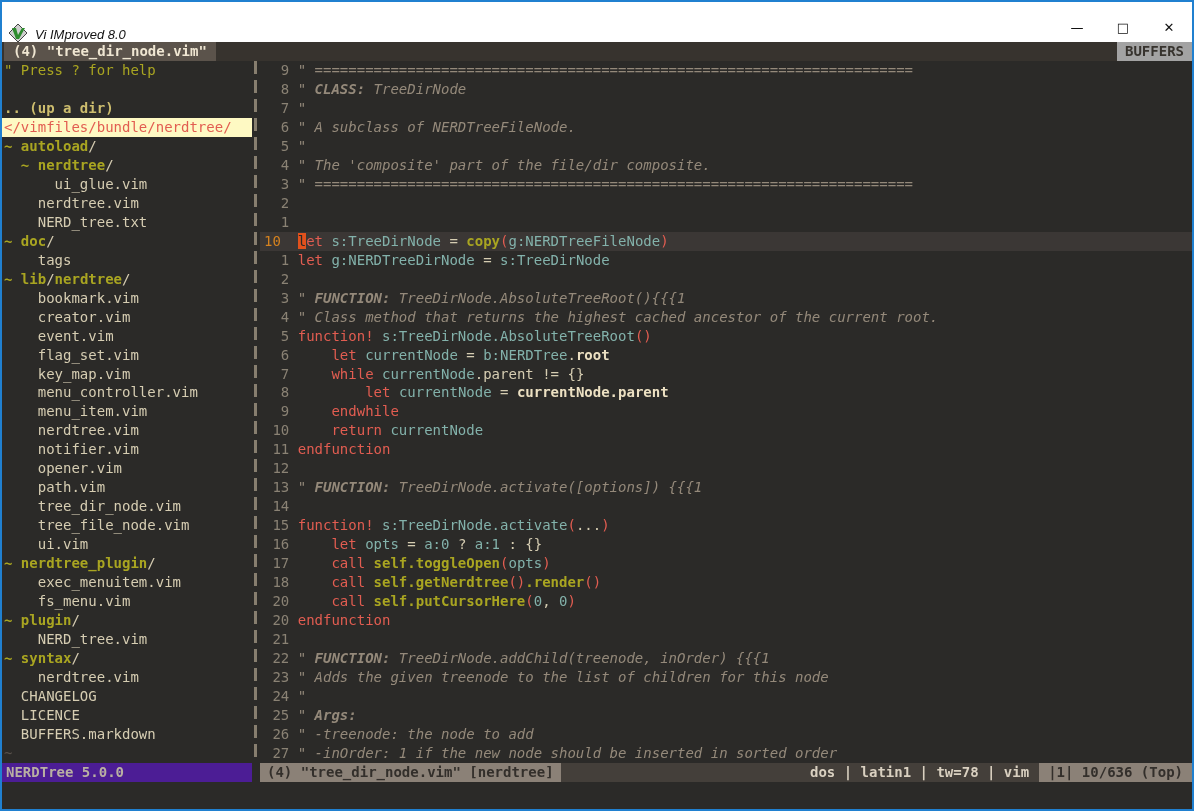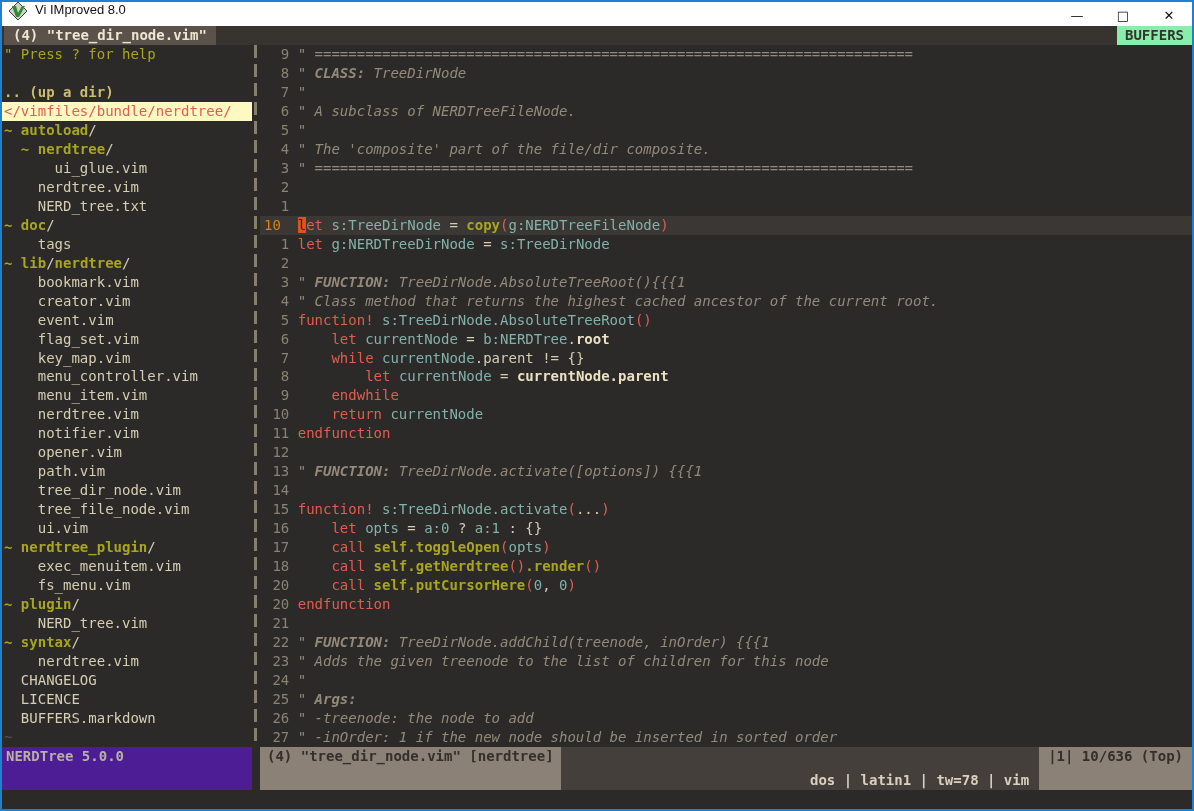--- a/index.html
+++ b/index.html
@@ -1,30 +1,30 @@
 <!DOCTYPE html>
 <html><head>
 <meta charset="utf-8">
 <style>
   html,body{margin:0;padding:0;background:#444;}
   .window{width:1194px;height:811px;box-sizing:border-box;border:2px solid #2080d0;
     display:flex;flex-direction:column;background:#2b2a28;overflow:hidden;
     font-family:"DejaVu Sans Mono",monospace;font-size:14px;}
   
-  .titlebar{height:24px;background:#ffffff;display:flex;align-items:flex-start;flex:0 0 auto;}
+  .titlebar{height:40px;background:#ffffff;display:flex;align-items:flex-end;flex:0 0 auto;font-style:italic;}
   .app-icon{width:18px;height:18px;margin-left:7px;display:inline-block;}
   .titletext{margin-left:8px;font-family:"Liberation Sans",sans-serif;font-size:13px;color:#111;}
   .tb-spacer{flex:1;}
   .ctrl{width:46px;height:28px;line-height:28px;text-align:center;
     font-family:"DejaVu Sans",sans-serif;font-size:13px;color:#111;cursor:default;}
   
   .tabbar{height:19px;background:#37332e;display:flex;align-items:stretch;flex:0 0 auto;font-weight:bold;}
   .tab{background:#5b534b;color:#efe6d2;padding:0 9px;line-height:19px;white-space:pre;margin-left:2px;}
   .tab-spacer{flex:1;}
-  .buffers{background:#86efac;color:#37332e;padding:0 8px;line-height:19px;}
+  .buffers{background:#a3a3a3;color:#37332e;padding:0 8px;line-height:19px;}
   
   .body{flex:0 0 702px;display:flex;overflow:hidden;}
   .nerdtree{width:250px;flex:0 0 250px;overflow:hidden;}
   .vsep{width:8px;flex:0 0 8px;position:relative;background:#2b2a28;}
   .vsep::before{content:"";position:absolute;left:2px;top:0;bottom:0;width:3px;
     background:repeating-linear-gradient(180deg,#877e6f 0 13px,transparent 13px 18.973px);}
   .editor{flex:1;overflow:hidden;}
   .row{height:18.973px;line-height:18.973px;white-space:pre;color:#d6cdb2;}
   .nt-row{padding-left:2px;}
   .nt-row.root{background:#fef9c3;}
@@ -47,21 +47,21 @@
   .s-f{color:#a9a521;font-weight:bold;}
   .s-b{color:#ece0c2;font-weight:bold;}
   .s-x{background:#e1511c;color:#2b2a28;}
   
   .statusrow{flex:0 0 19px;display:flex;font-weight:bold;line-height:19px;}
   .nt-status{width:250px;flex:0 0 250px;background:#4c1d95;color:#b9b0a2;padding-left:4px;box-sizing:border-box;white-space:pre;}
   .st-gap{width:8px;flex:0 0 8px;background:#2b2a28;}
   .main-status{flex:1;background:#443f3a;display:flex;white-space:pre;}
   .sb-file{background:#8b8177;color:#332f2b;padding:0 7px;}
   .sb-mid{flex:1;}
-  .sb-right{color:#d9d0c0;font-weight:bold;padding-right:10px;margin-top:24px;}
+  .sb-right{color:#d9d0c0;font-weight:bold;padding-right:10px;}
   .sb-pos{background:#8b8177;color:#332f2b;padding:0 9px;}
   
   .cmdline{flex:1;background:#2b2a28;}
 </style>
 </head>
 <body>
 
 <div class="window">
 
   <div class="titlebar">

